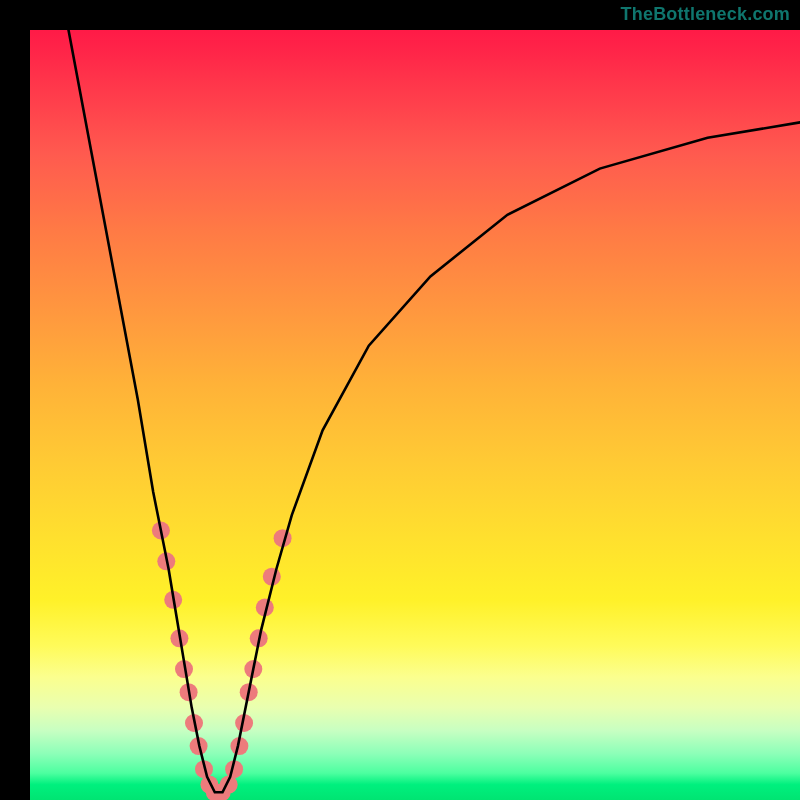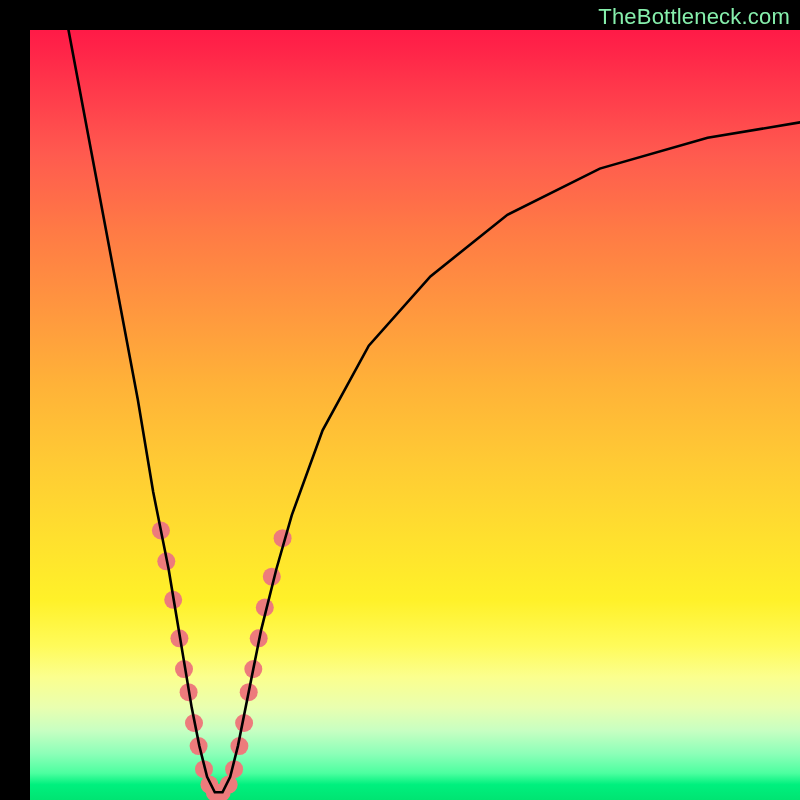--- a/index.html
+++ b/index.html
@@ -43,24 +43,24 @@
       #8cffb8 94%,
       #4dffa0 96.5%,
       #00f07e 98%,
       #00e472 100%
     );
   }
   .watermark {
     position: absolute;
     top: 4px;
     right: 10px;
-    color: #86efac;
-    font-size: 22px;
+    color: #0f766e;
+    font-size: 18px;
     letter-spacing: 0.2px;
-    font-weight: 400;
+    font-weight: 700;
     user-select: none;
   }
   svg.curve {
     position: absolute;
     left: 0;
     top: 0;
     width: 770px;
     height: 770px;
     overflow: visible;
   }

